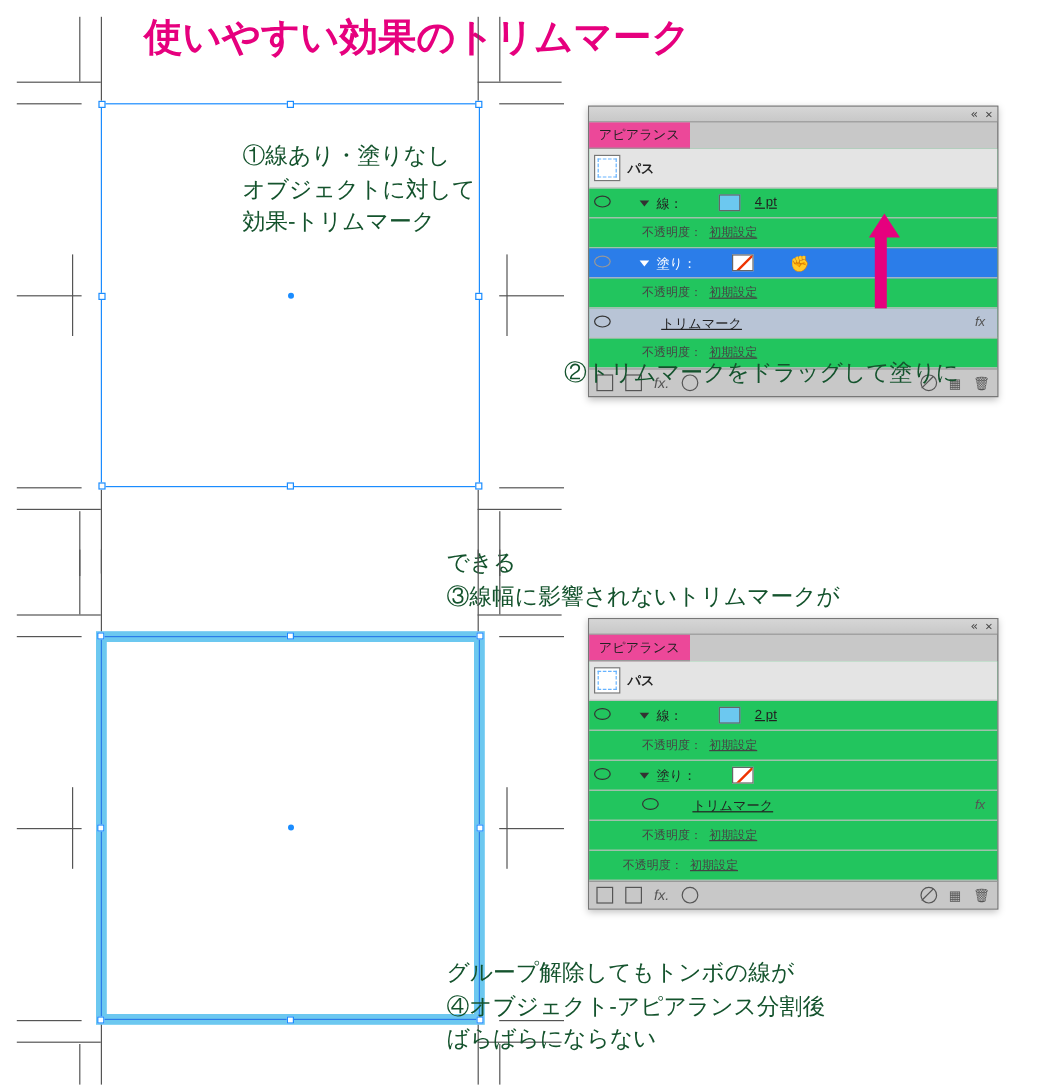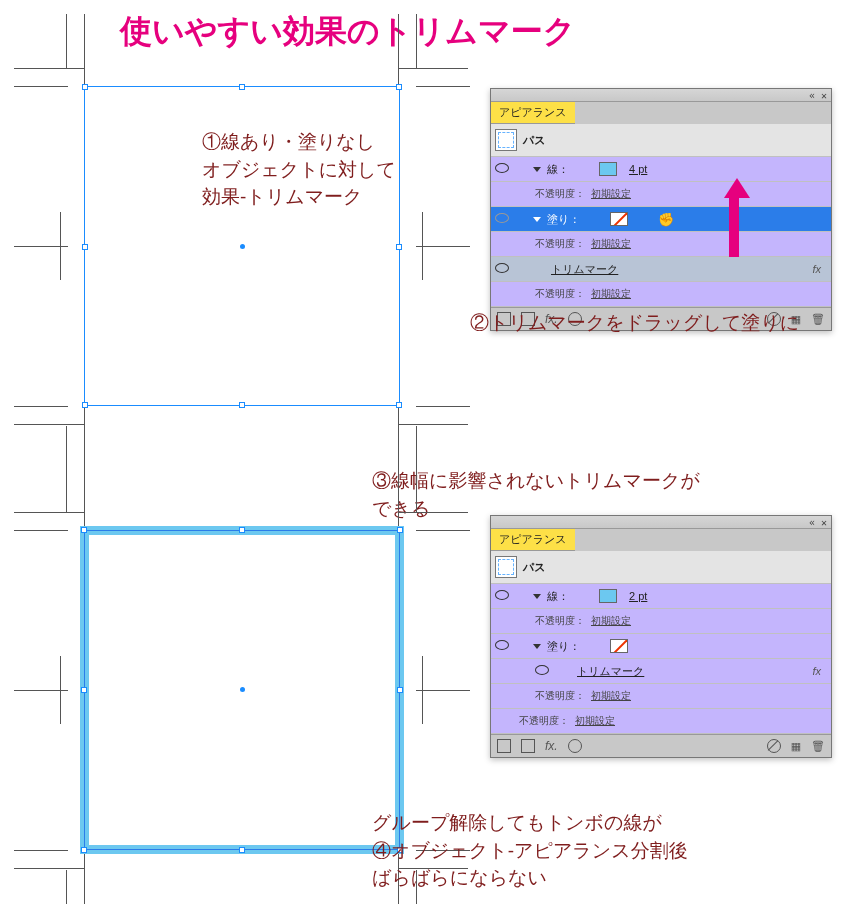--- a/index.html
+++ b/index.html
@@ -14,25 +14,24 @@
 .canvas { position: absolute; inset: 0; }
 .title {
   position: absolute;
   top: 10px; left: 120px;
   font-size: 32px;
   font-weight: bold;
   color: #e6007e;
 }
 .annot {
   position: absolute;
-  color: #7f1d1d;
+  color: #14532d;
   font-size: 19px;
   line-height: 1.45;
   font-weight: 500;
-  margin-top: 11px;
 }
 
 .tm { position: absolute; background: #555; }
 
 .sel-rect {
   position: absolute;
   border: 1px solid #1a8cff;
   box-sizing: border-box;
 }
 .handle {
@@ -75,27 +74,27 @@
   background: linear-gradient(#d6d6d6,#c8c8c8);
   border-bottom: 1px solid #999;
   display: flex;
   justify-content: flex-end;
   align-items: center;
   gap: 6px;
   padding: 0 4px;
 }
 .panel-topbar span { font-family: monospace; font-size: 10px; color: #444; }
 .panel-tab {
-  background: #fde047;
+  background: #ec4899;
   border-bottom: 1px solid #999;
   padding: 3px 8px;
   font-size: 11px;
   display: inline-block;
 }
-.panel-body { background: #c4b5fd; text-align: center; }
+.panel-body { background: #22c55e; text-align: center; }
 .row {
   display: flex;
   align-items: center;
   min-height: 24px;
   padding: 0 4px;
   gap: 6px;
   border-bottom: 1px solid #c0c0c0;
 }
 .row.header { background: #e4e4e4; padding: 4px; }
 .row.sel { background: #2b7de9; color: #fff; }
@@ -309,22 +308,22 @@
   <div class="arrow" style="top:178px;left:724px">
     <div class="head"></div>
     <div class="shaft"></div>
   </div>
 
   <div class="annot" style="top:298px;left:470px">
     <div>②トリムマークをドラッグして塗りに</div>
   </div>
 
   <div class="annot" style="top:456px;left:372px">
+    <div>できる</div>
     <div>③線幅に影響されないトリムマークが</div>
-    <div>できる</div>
   </div>
 
   <div class="tm" style="top:512px;left:14px;width:70px;height:1px"></div>
   <div class="tm" style="top:530px;left:14px;width:54px;height:1px"></div>
   <div class="tm" style="top:458px;left:66px;width:1px;height:54px"></div>
   <div class="tm" style="top:458px;left:84px;width:1px;height:70px"></div>
   <div class="tm" style="top:512px;left:398px;width:70px;height:1px"></div>
   <div class="tm" style="top:530px;left:416px;width:54px;height:1px"></div>
   <div class="tm" style="top:458px;left:416px;width:1px;height:54px"></div>
   <div class="tm" style="top:458px;left:398px;width:1px;height:70px"></div>

